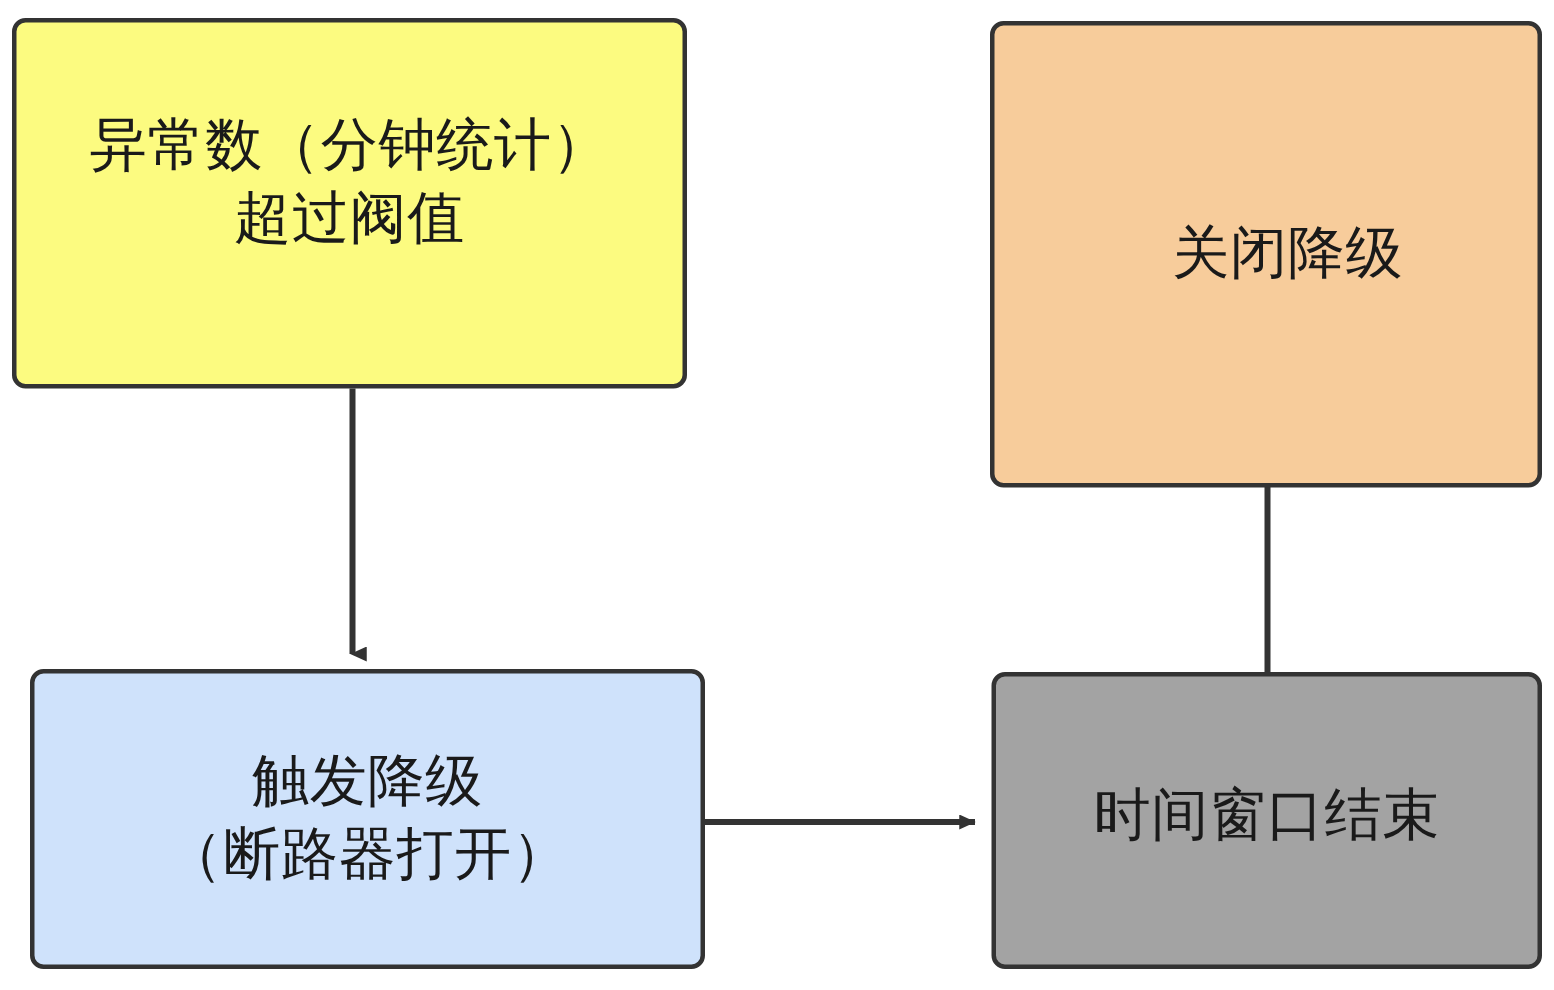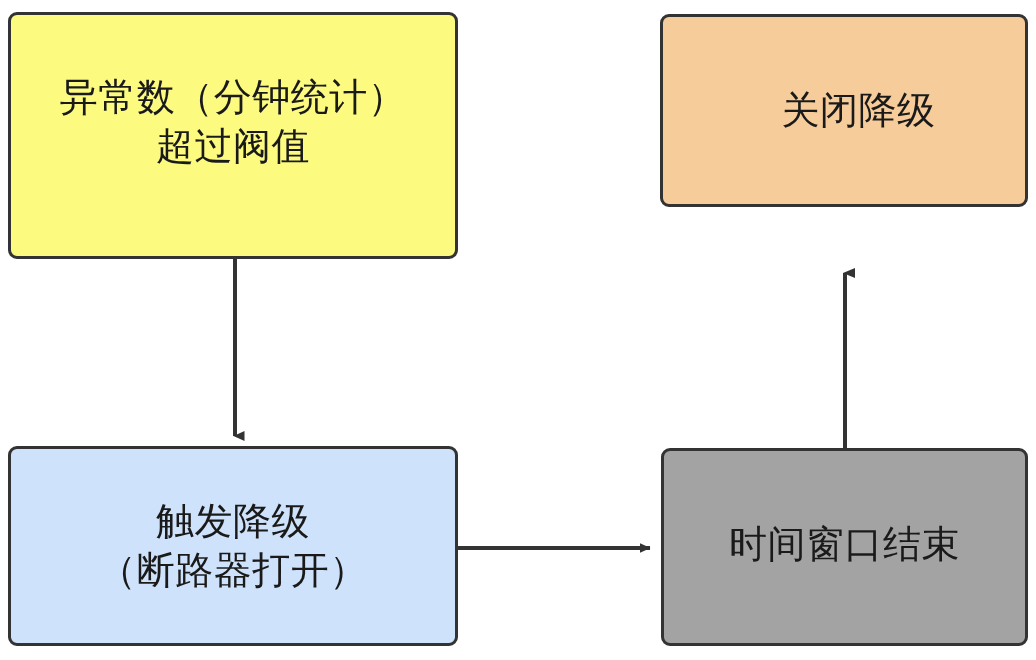--- a/index.html
+++ b/index.html
@@ -36,21 +36,21 @@
   #node-threshold {
     left: 8px;  top: 12px;
     width: 450px; height: 247px;
     font-size: 38px;
     align-items: flex-start;
     padding-top: 58px;
     text-align: center;
   }
   #node-close-degrade {
     left: 660px; top: 14px;
-    width: 368px; height: 193px;
+    width: 368px; height: 311px;
     font-size: 38px;
     padding-left: 29px;
   }
   #node-trigger-degrade {
     left: 8px;  top: 446px;
     width: 450px; height: 200px;
     font-size: 38px;
   }
   #node-window-end {
     left: 661px; top: 448px;
@@ -94,18 +94,18 @@
     <g>
       <line x1="845" y1="448" x2="845" y2="273" stroke="#333333" stroke-width="4" marker-end="url(#arrow-up)"></line>
     </g>
   </svg>
 
   <div class="node" id="node-threshold" style="background-color: rgb(252, 251, 128); border-color: rgb(51, 51, 51); color: rgb(26, 26, 26);">异常数（分钟统计）
 超过阀值</div>
 
   <div class="node" id="node-close-degrade" style="background-color: rgb(247, 204, 155); border-color: rgb(51, 51, 51); color: rgb(26, 26, 26);">关闭降级</div>
 
-  <div class="node" id="node-trigger-degrade" style="background-color: rgb(207, 226, 251); border-color: rgb(51, 51, 51); color: rgb(26, 26, 26);">触发降级
+  <div class="node" id="node-trigger-degrade" style="background-color: rgb(207, 226, 251); border-color: rgb(51, 51, 51); color: rgb(26, 26, 26); margin-left: 12px;">触发降级
 （断路器打开）</div>
 
   <div class="node" id="node-window-end" style="background-color: #a3a3a3; border-color: rgb(51, 51, 51); color: rgb(26, 26, 26); font-family: Liberation Mono, monospace;">时间窗口结束</div>
 
 </div>
 
 </body></html>

